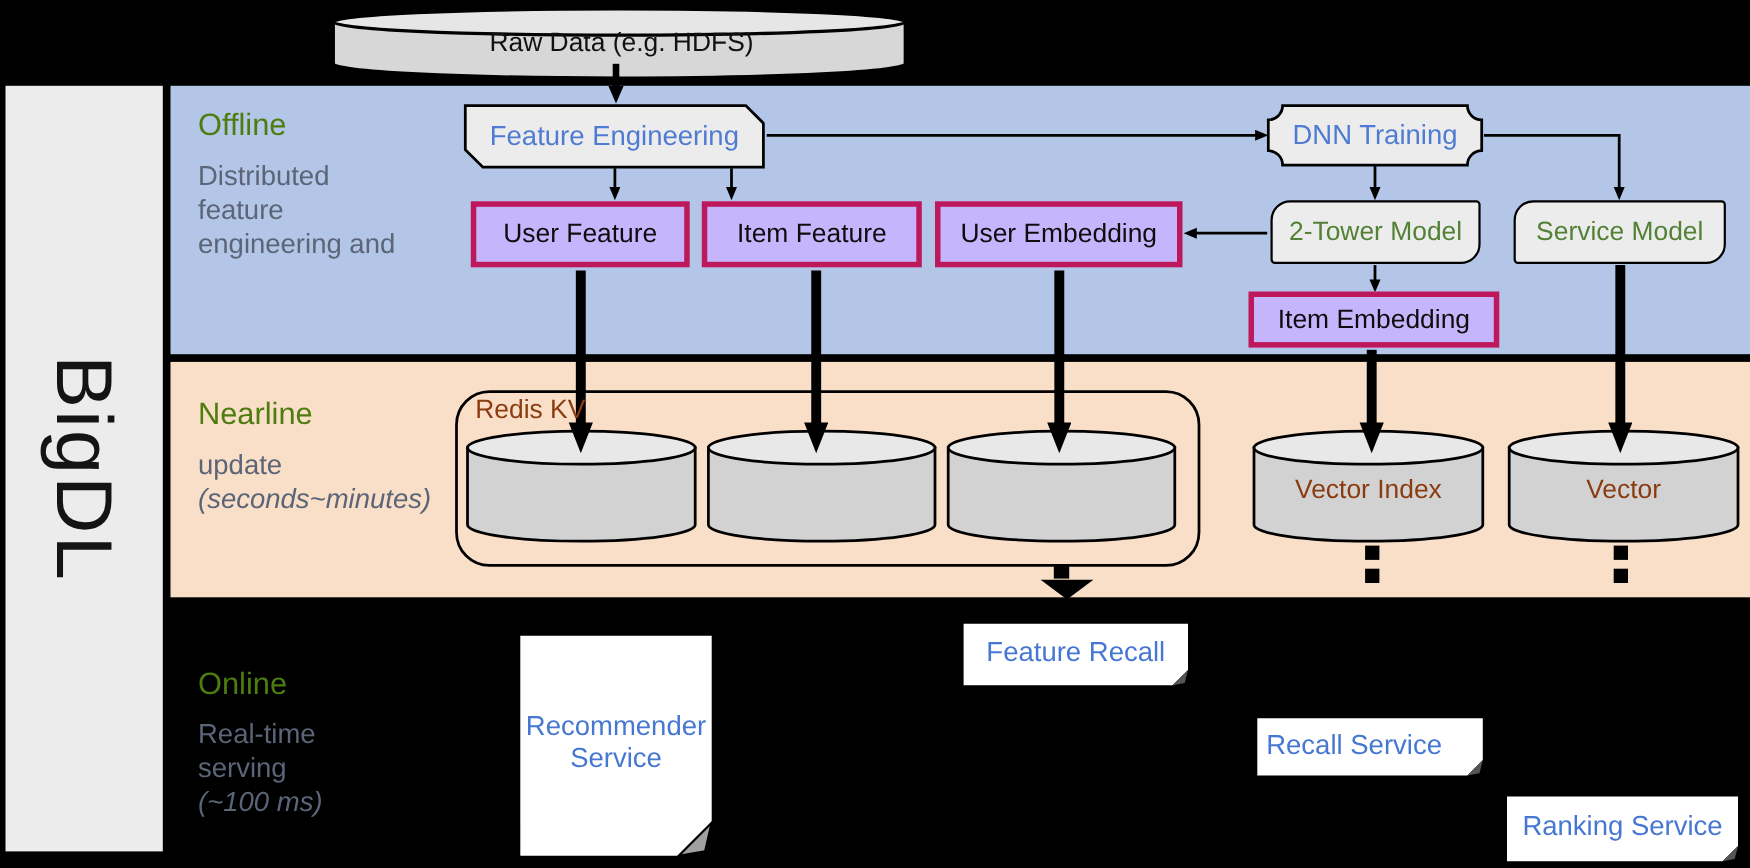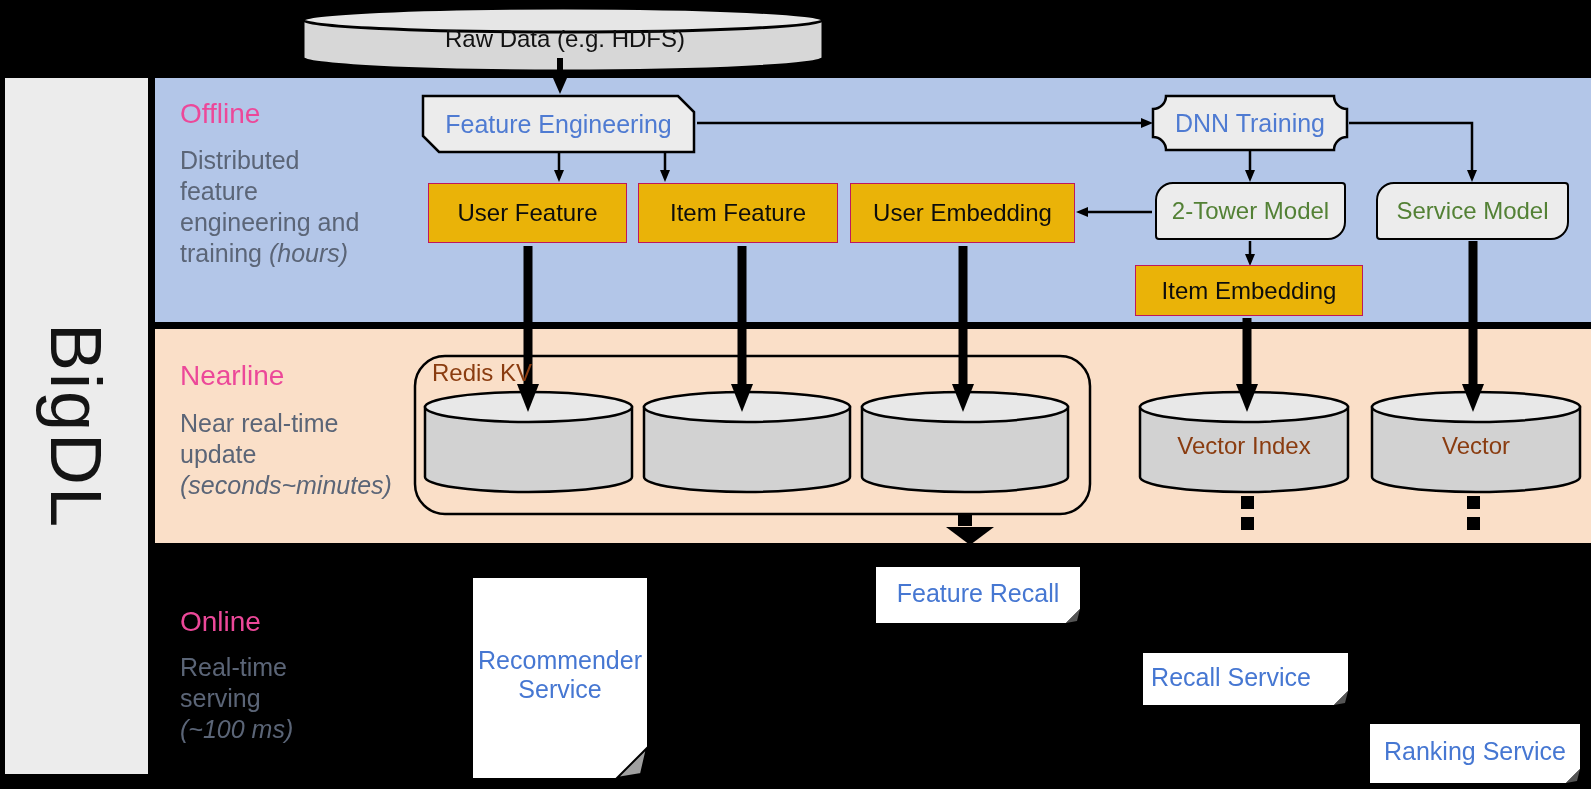--- a/index.html
+++ b/index.html
@@ -2,27 +2,27 @@
 <html><head>
 <meta charset="utf-8">
 <style>
   html,body{margin:0;padding:0;background:#000;}
   #canvas{position:relative;width:1591px;height:789px;background:#000;overflow:hidden;
           font-family:"Liberation Sans",sans-serif;}
   .abs{position:absolute;}
   .band{position:absolute;left:155px;width:1436px;}
   .center{display:flex;align-items:center;justify-content:center;text-align:center;}
   .lbl{position:absolute;display:flex;align-items:center;justify-content:center;text-align:center;}
-  .graybox{position:absolute;background:#eab308;border:1px solid #be185d;box-sizing:border-box;
+  .graybox{position:absolute;background:#c4b5fd;border:5px solid #be185d;box-sizing:border-box;
            display:flex;align-items:center;justify-content:center;
            font-size:24px;color:#0d0d0d;}
   .modelbox{position:absolute;background:#ececec;border:2.5px solid #000;box-sizing:border-box;
            display:flex;align-items:center;justify-content:center;
            font-size:24px;color:#538135;border-radius:18px 4px 18px 4px;}
-  .sectitle{position:absolute;font-size:28px;font-weight:500;color:#ec4899;}
+  .sectitle{position:absolute;font-size:28px;font-weight:500;color:#4d7c0f;}
   .secdesc{position:absolute;font-size:25px;color:#5b6577;line-height:31px;}
   .secdesc span{display:block;}
   .secdesc .inline{display:inline;}
   i{font-style:italic;}
   .svgl{position:absolute;left:0;top:0;}
   .doc-label{position:absolute;display:flex;align-items:center;justify-content:center;
              text-align:center;color:#4677d2;font-size:25px;}
   .cyl-label{position:absolute;display:flex;align-items:center;justify-content:center;
              text-align:center;color:#8a3c10;font-size:24px;}
 </style>
@@ -129,21 +129,20 @@
     </g>
   </svg>
 
   <div class="lbl" style="left:390px;top:24px;width:350px;height:30px;font-size:24px;color:#111;">Raw Data (e.g. HDFS)</div>
 
   <div class="sectitle" style="left:180px;top:98px;">Offline</div>
   <div class="secdesc" style="left:180px;top:145px;width:240px;">
     <span>Distributed</span>
     <span>feature</span>
     <span>engineering and</span>
-    <span><span class="inline">training</span> <i class="inline">(hours)</i></span>
   </div>
 
   <div class="lbl" style="left:423px;top:96px;width:271px;height:56px;font-size:25px;color:#4f7bd2;">Feature Engineering</div>
   <div class="lbl" style="left:1153px;top:96px;width:194px;height:54px;font-size:25px;color:#4f7bd2;">DNN Training</div>
 
   <div class="graybox" style="left:428px;top:183px;width:199px;height:60px;">
     <span>User Feature</span>
   </div>
   <div class="graybox" style="left:850px;top:183px;width:225px;height:60px;">
     <span>User Embedding</span>
@@ -156,21 +155,20 @@
   </div>
   <div class="modelbox" style="left:1376px;top:182px;width:193px;height:58px;">
     <span>Service Model</span>
   </div>
   <div class="graybox" style="left:1135px;top:265px;width:228px;height:51px;">
     <span>Item Embedding</span>
   </div>
 
   <div class="sectitle" style="left:180px;top:360px;">Nearline</div>
   <div class="secdesc" style="left:180px;top:408px;width:250px;">
-    <span>Near real-time</span>
     <span>update</span>
     <i style="display:block;">(seconds~minutes)</i>
   </div>
 
   <div class="abs" style="left:432px;top:359px;font-size:24px;color:#8a3c10;">Redis KV</div>
   <div class="cyl-label" style="left:1140px;top:428px;width:208px;height:36px;">Vector Index</div>
   <div class="cyl-label" style="left:1372px;top:428px;width:208px;height:36px;">Vector</div>
 
   <div class="sectitle" style="left:180px;top:606px;">Online</div>
   <div class="secdesc" style="left:180px;top:652px;width:240px;">

